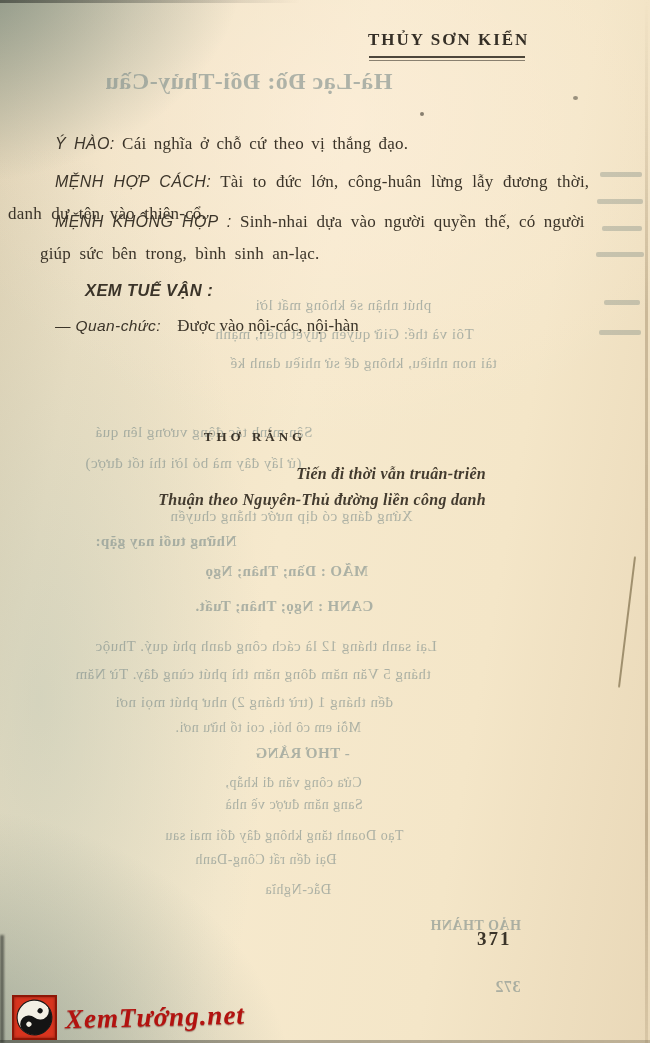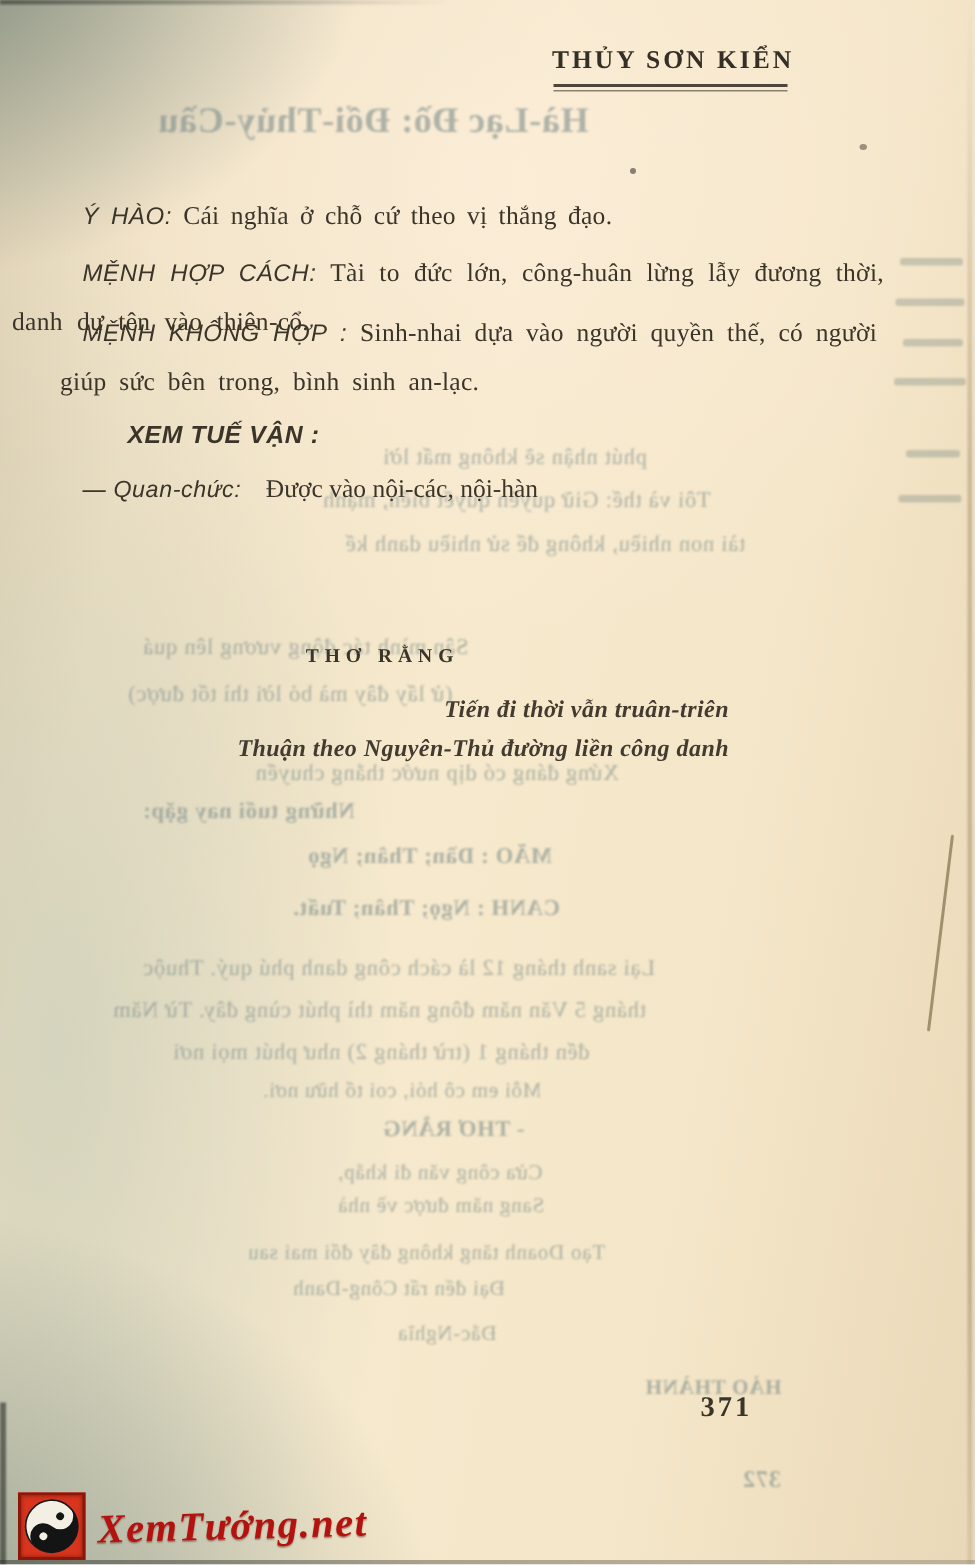--- a/index.html
+++ b/index.html
@@ -55,21 +55,21 @@
   .p-xem{left:55px;top:281px;font-size:16.5px;font-weight:600;margin-left:30px;}
 
   .list-item{font-size:17px;}
   .li-1{left:55px;top:316px;}
   .li-2{left:55px;top:349px;}
   .li-3{left:55px;top:382px;}
   .list-item .label-it{font-size:15.5px;margin-right:12px;}
 
   .poem-head{left:60px;top:429px;width:390px;text-align:center;font-size:13px;font-weight:700;letter-spacing:4px;}
   .verse{left:18px;top:461px;width:468px;text-align:right;font-style:italic;font-weight:700;font-size:16px;line-height:26px;letter-spacing:.3px;color:#433b2f;}
-  .pageno{left:467px;top:928px;font-size:19px;font-weight:700;letter-spacing:2px;}
+  .pageno{left:477px;top:928px;font-size:19px;font-weight:700;letter-spacing:2px;}
 
   
   .logo{left:12px;top:993px;height:48px;display:flex;align-items:center;}
   .logo-box{
     width:45px;height:45px;background:#d8341e;border:2px solid #8e1606;
     box-sizing:border-box;display:flex;align-items:center;justify-content:center;
     box-shadow:inset 0 0 3px rgba(0,0,0,.4);
   }
   .logo-box svg{width:37px;height:37px;transform:rotate(40deg);}
   .logo-text{

